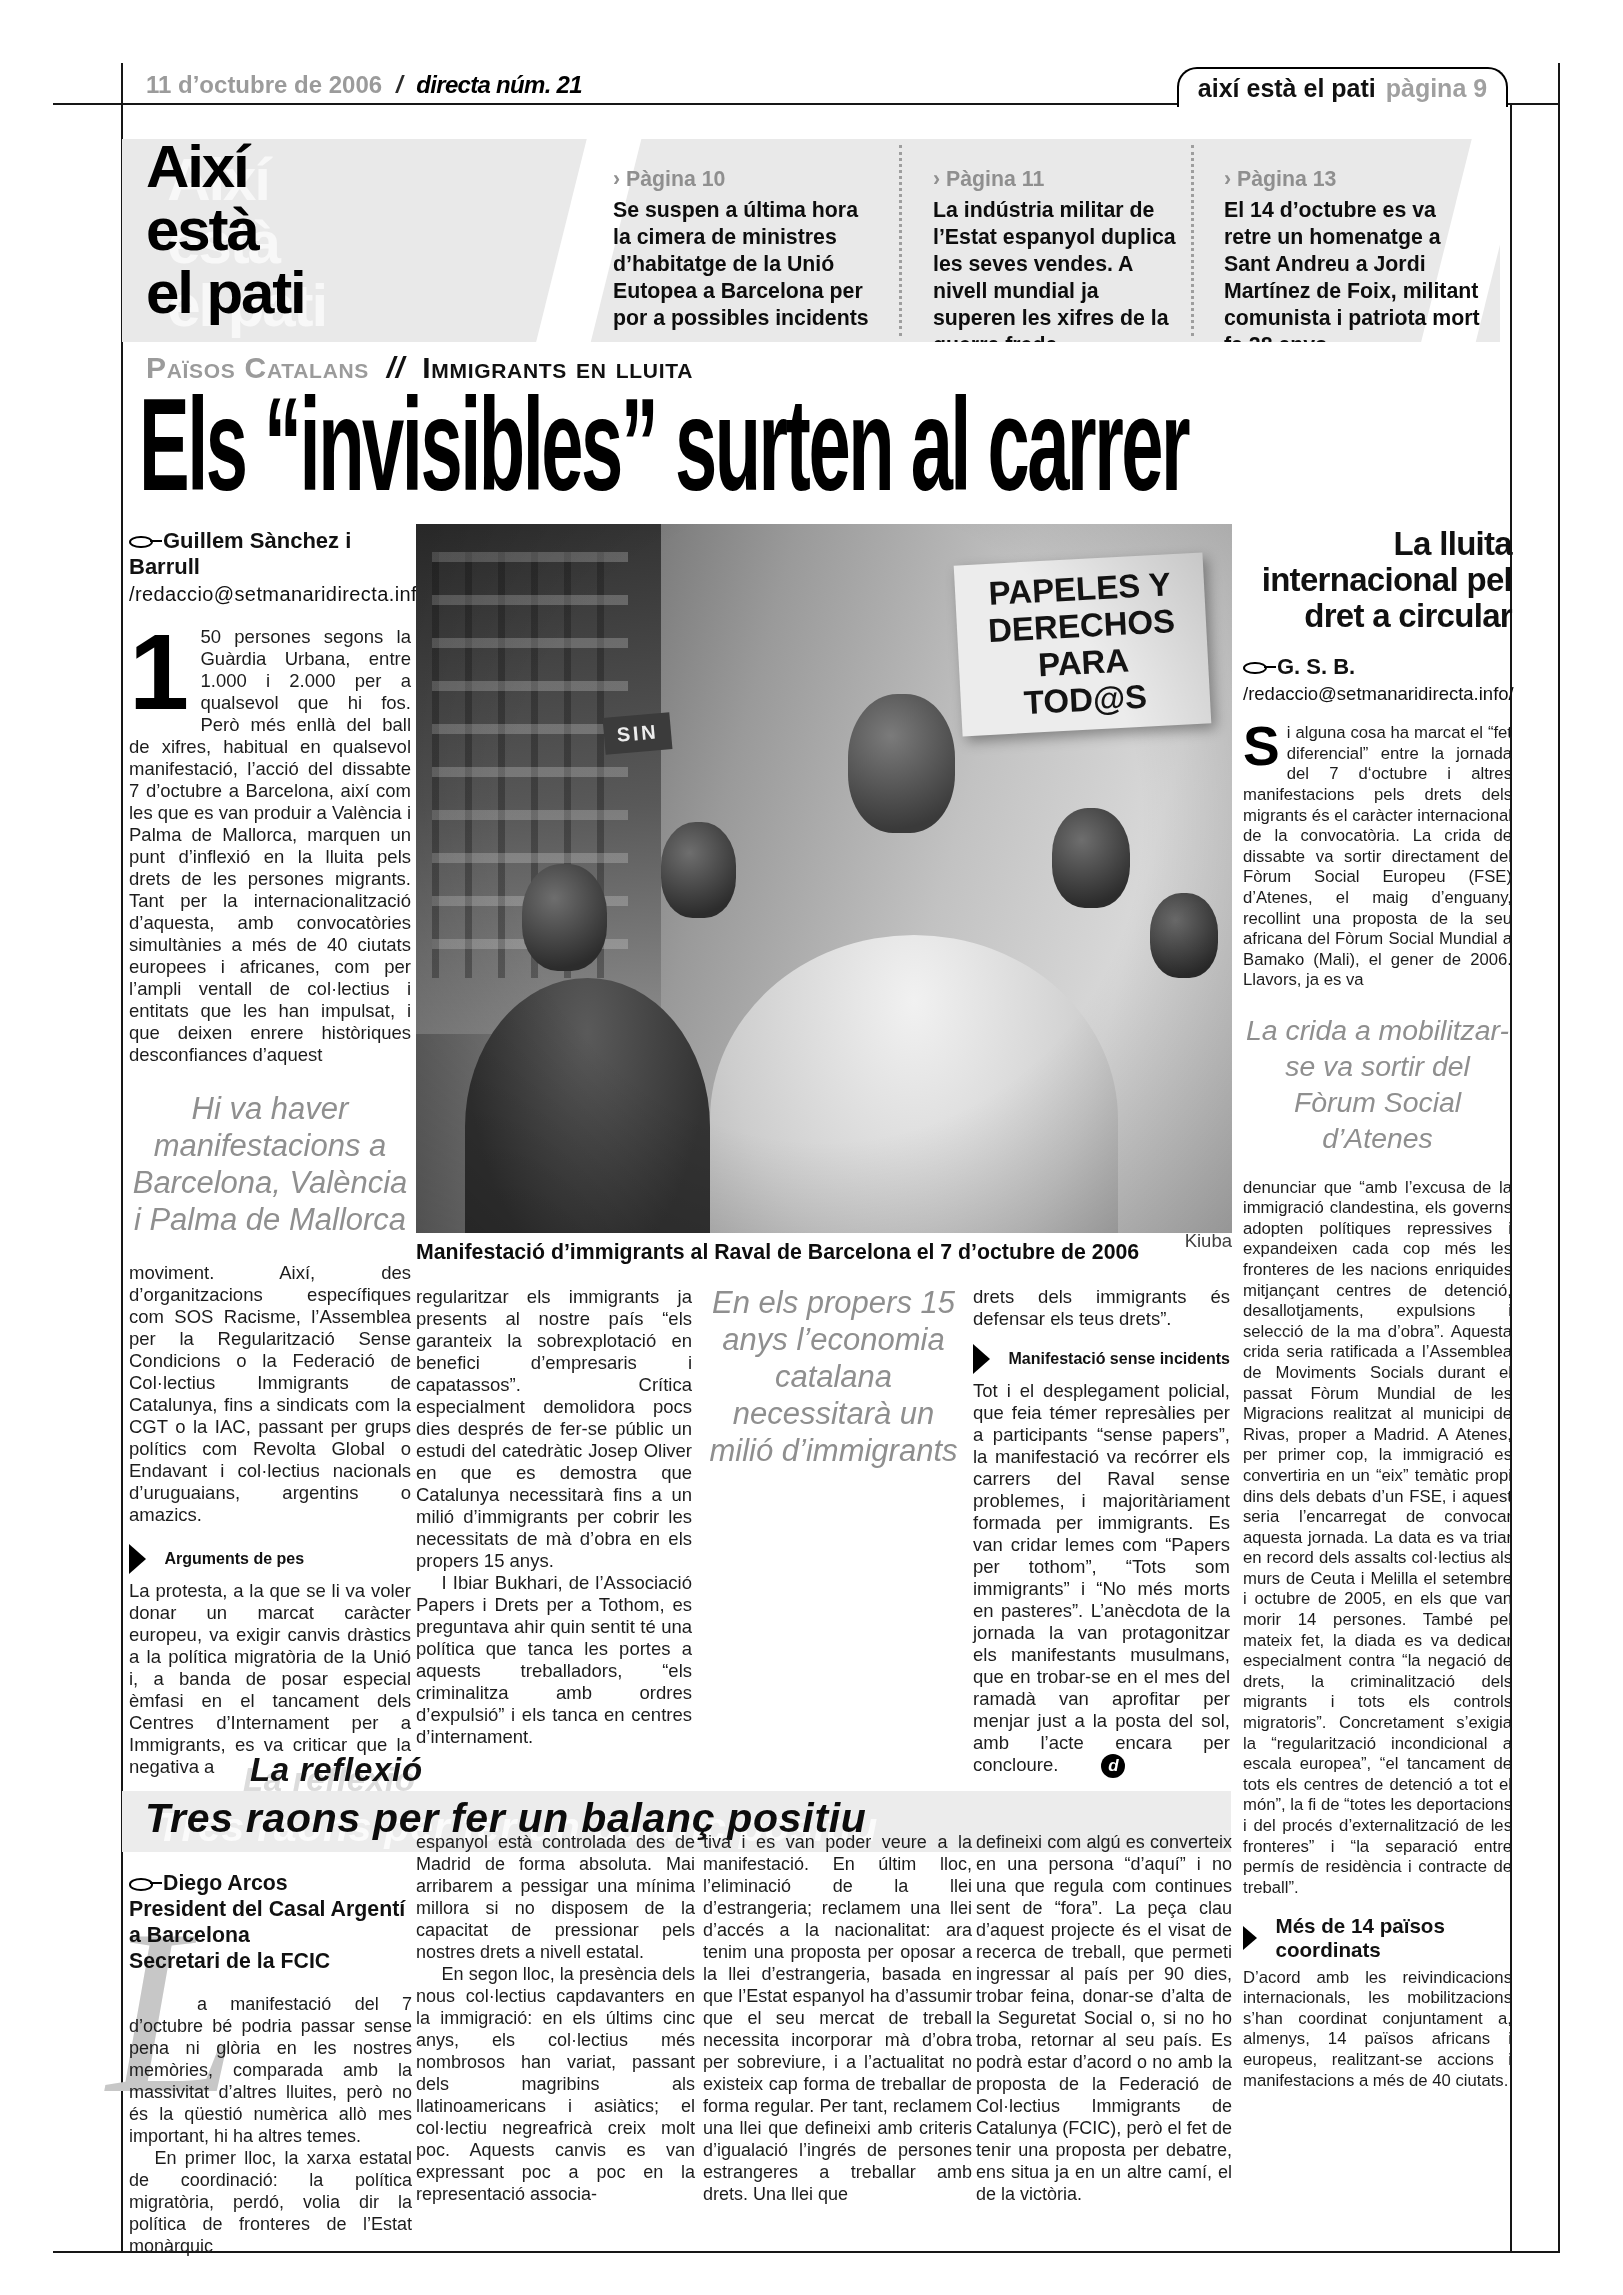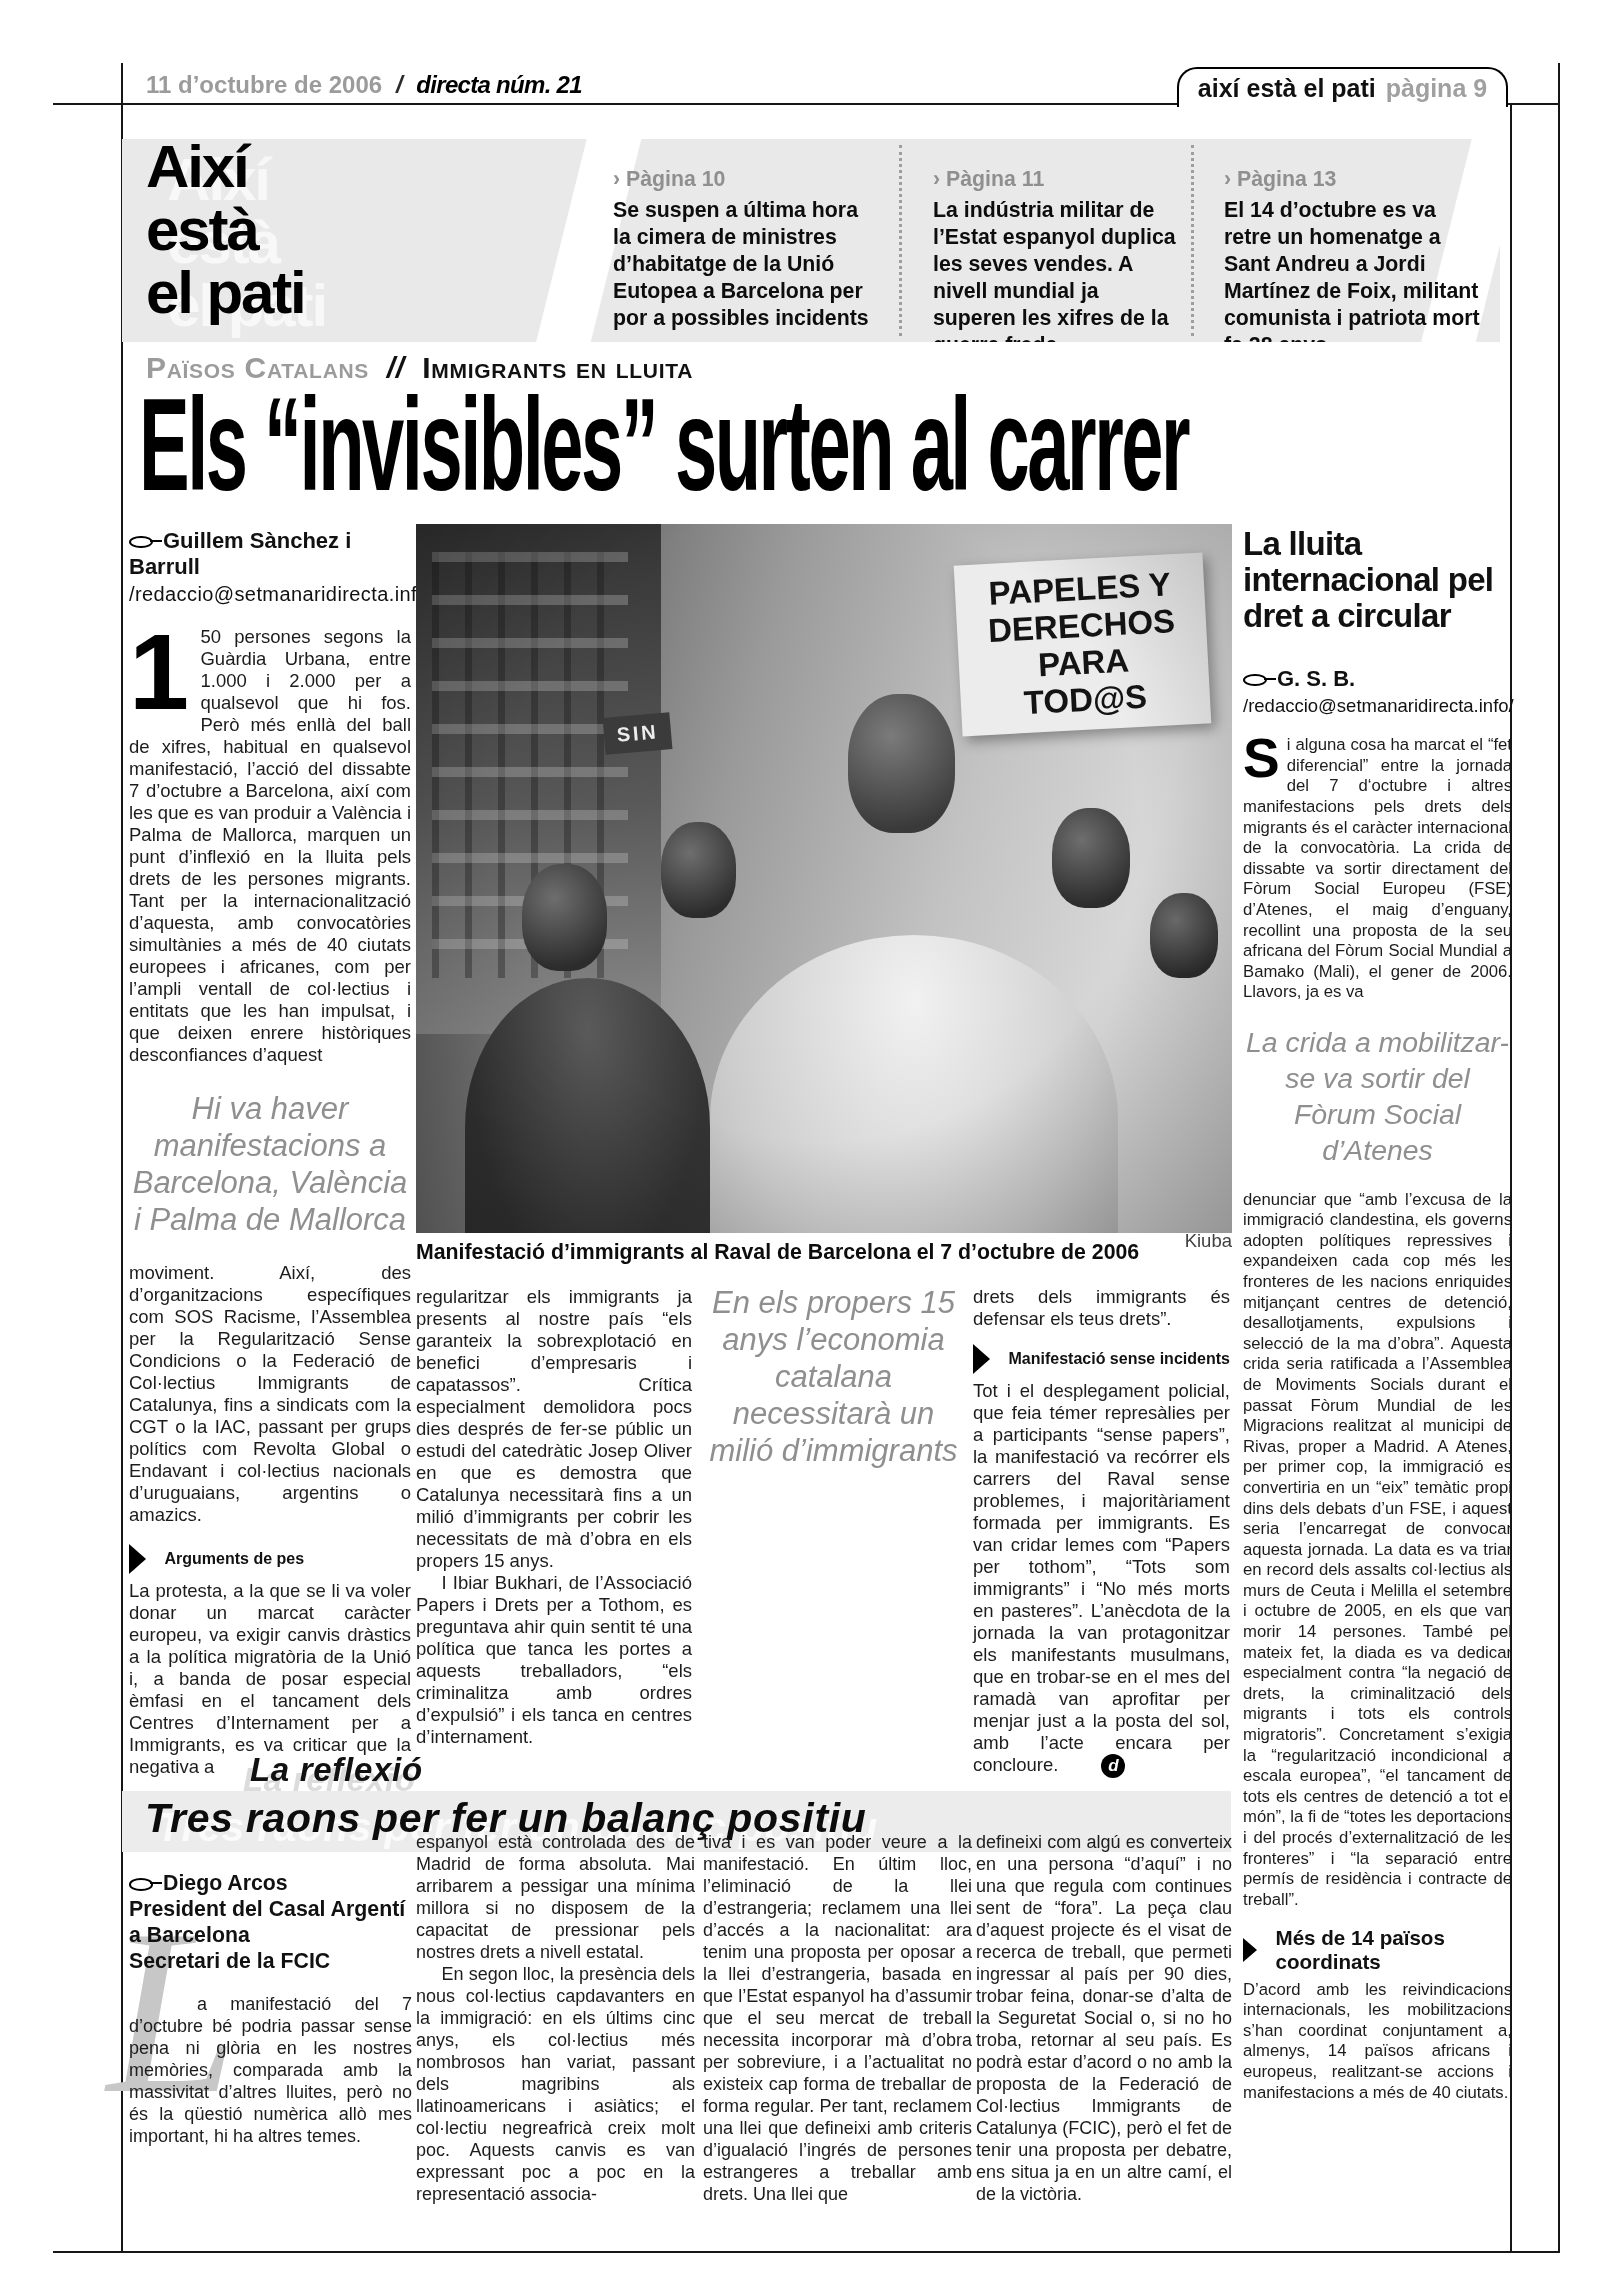--- a/index.html
+++ b/index.html
@@ -69,21 +69,21 @@
   .caption{font-size:21.3px;font-weight:bold;color:#0d0d0d;}
   .credit{position:absolute;right:0;top:-10px;font-size:18.5px;color:#3f3f3f;}
   
   .col2{position:absolute;left:416px;top:1286px;width:276px;}
   .col3{position:absolute;left:705px;top:1280px;width:257px;}
   .col4{position:absolute;left:973px;top:1286px;width:257px;}
   .endmark{display:inline-block;width:24px;height:24px;border-radius:50%;background:#000;color:#fff;
            font-size:17px;font-weight:bold;text-align:center;line-height:24px;margin-left:43px;font-style:italic;}
   
   .sidebar{position:absolute;left:1243px;top:526px;width:269px;}
-  .sb-title{font-size:33px;line-height:36px;font-weight:bold;letter-spacing:-0.7px;margin-bottom:32px;}
+  .sb-title{font-size:33px;line-height:36px;font-weight:bold;letter-spacing:-0.7px;margin-bottom:20px;text-align:right;}
   .sb-p{font-size:16.7px;line-height:20.6px;color:#1c1c1c;}
   .sb-pull{font-style:italic;color:#8f8f8f;font-size:28.4px;line-height:36px;text-align:center;margin:21.3px 0;}
   .sb-byline-mail{font-size:18.5px;margin-top:2.8px;}
   
   .ref-label{position:absolute;left:250px;top:1751px;font-size:33px;font-weight:bold;font-style:italic;
              letter-spacing:0.7px;text-shadow:-7.1px 10px 0 #dcdcdc;}
   .ref-band{position:absolute;left:122px;top:1791px;width:1109px;height:61px;background:#ececec;}
   .ref-title{position:absolute;left:23px;top:4.3px;font-size:41px;font-style:italic;font-weight:bold;
              letter-spacing:0.7px;color:#0c0c0c;text-shadow:11.4px 8.5px 0 #fbfbfb;white-space:nowrap;}
   .ghostL{position:absolute;left:107px;top:1906px;font-family:"Liberation Serif",serif;font-style:italic;
@@ -233,20 +233,21 @@
 
   <div class="rcol" style="left:129px;top:1870px;width:283px;">
     <div class="ref-byline">
       <div>
         <span class="author-icon"></span><span>Diego Arcos</span>
       </div>
       <div>President del Casal Argentí a Barcelona</div>
       <div>Secretari de la FCIC</div>
     </div>
     <p class="r-p j" style="text-indent:68px;">a manifestació del 7 d’octubre bé podria passar sense pena ni glòria en les nostres memòries, comparada amb la massivitat d’altres lluites, però no és la qüestió numèrica allò mes important, hi ha altres temes.</p>
+    <p class="r-p j indent">En primer lloc, la xarxa estatal de coordinació: la política migratòria, perdó, volia dir la política de fronteres de l’Estat monàrquic</p>
   </div>
   <div class="rcol" style="left:416px;top:1831px;">
     <p class="r-p j">espanyol està controlada des de Madrid de forma absoluta. Mai arribarem a pessigar una mínima millora si no disposem de la capacitat de pressionar pels nostres drets a nivell estatal.</p>
     <p class="r-p j indent">En segon lloc, la presència dels nous col·lectius capdavanters en la immigració: en els últims cinc anys, els col·lectius més nombrosos han variat, passant dels magribins als llatinoamericans i asiàtics; el col·lectiu negreafricà creix molt poc. Aquests canvis es van expressant poc a poc en la representació associa-</p>
   </div>
   <div class="rcol" style="left:703px;top:1831px;width:269px;">
     <p class="r-p j">tiva i es van poder veure a la manifestació. En últim lloc, l’eliminació de la llei d’estrangeria; reclamem una llei d’accés a la nacionalitat: ara tenim una proposta per oposar a la llei d’estrangeria, basada en que l’Estat espanyol ha d’assumir que el seu mercat de treball necessita incorporar mà d’obra per sobreviure, i a l’actualitat no existeix cap forma de treballar de forma regular. Per tant, reclamem una llei que defineixi amb criteris d’igualació l’ingrés de persones estrangeres a treballar amb drets. Una llei que</p>
   </div>
   <div class="rcol" style="left:976px;top:1831px;width:256px;">
     <p class="r-p j">defineixi com algú es converteix en una persona “d’aquí” i no una que regula com continues sent de “fora”. La peça clau d’aquest projecte és el visat de recerca de treball, que permeti ingressar al país per 90 dies, trobar feina, donar-se d’alta de la Seguretat Social o, si no ho troba, retornar al seu país. Es podrà estar d’acord o no amb la proposta de la Federació de Col·lectius Immigrants de Catalunya (FCIC), però el fet de tenir una proposta per debatre,  ens situa ja en un altre camí, el de la victòria.</p>

